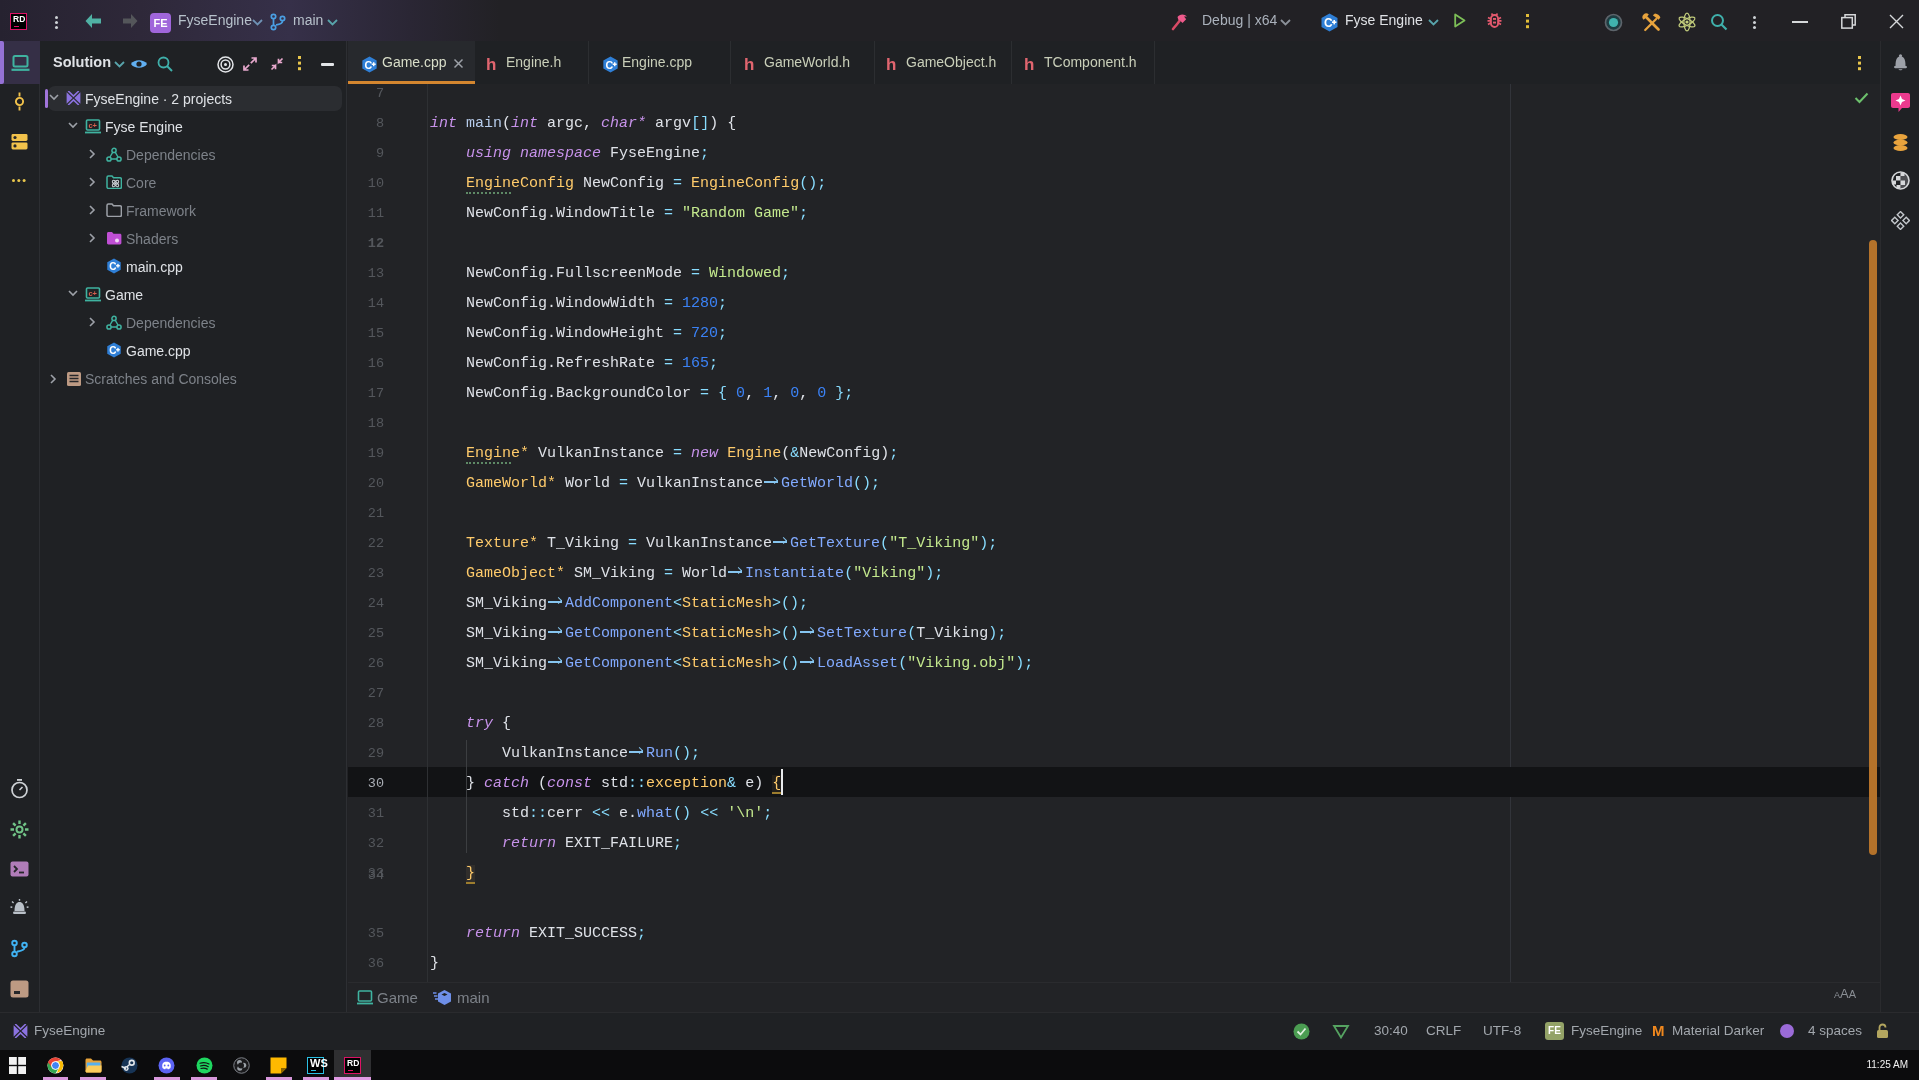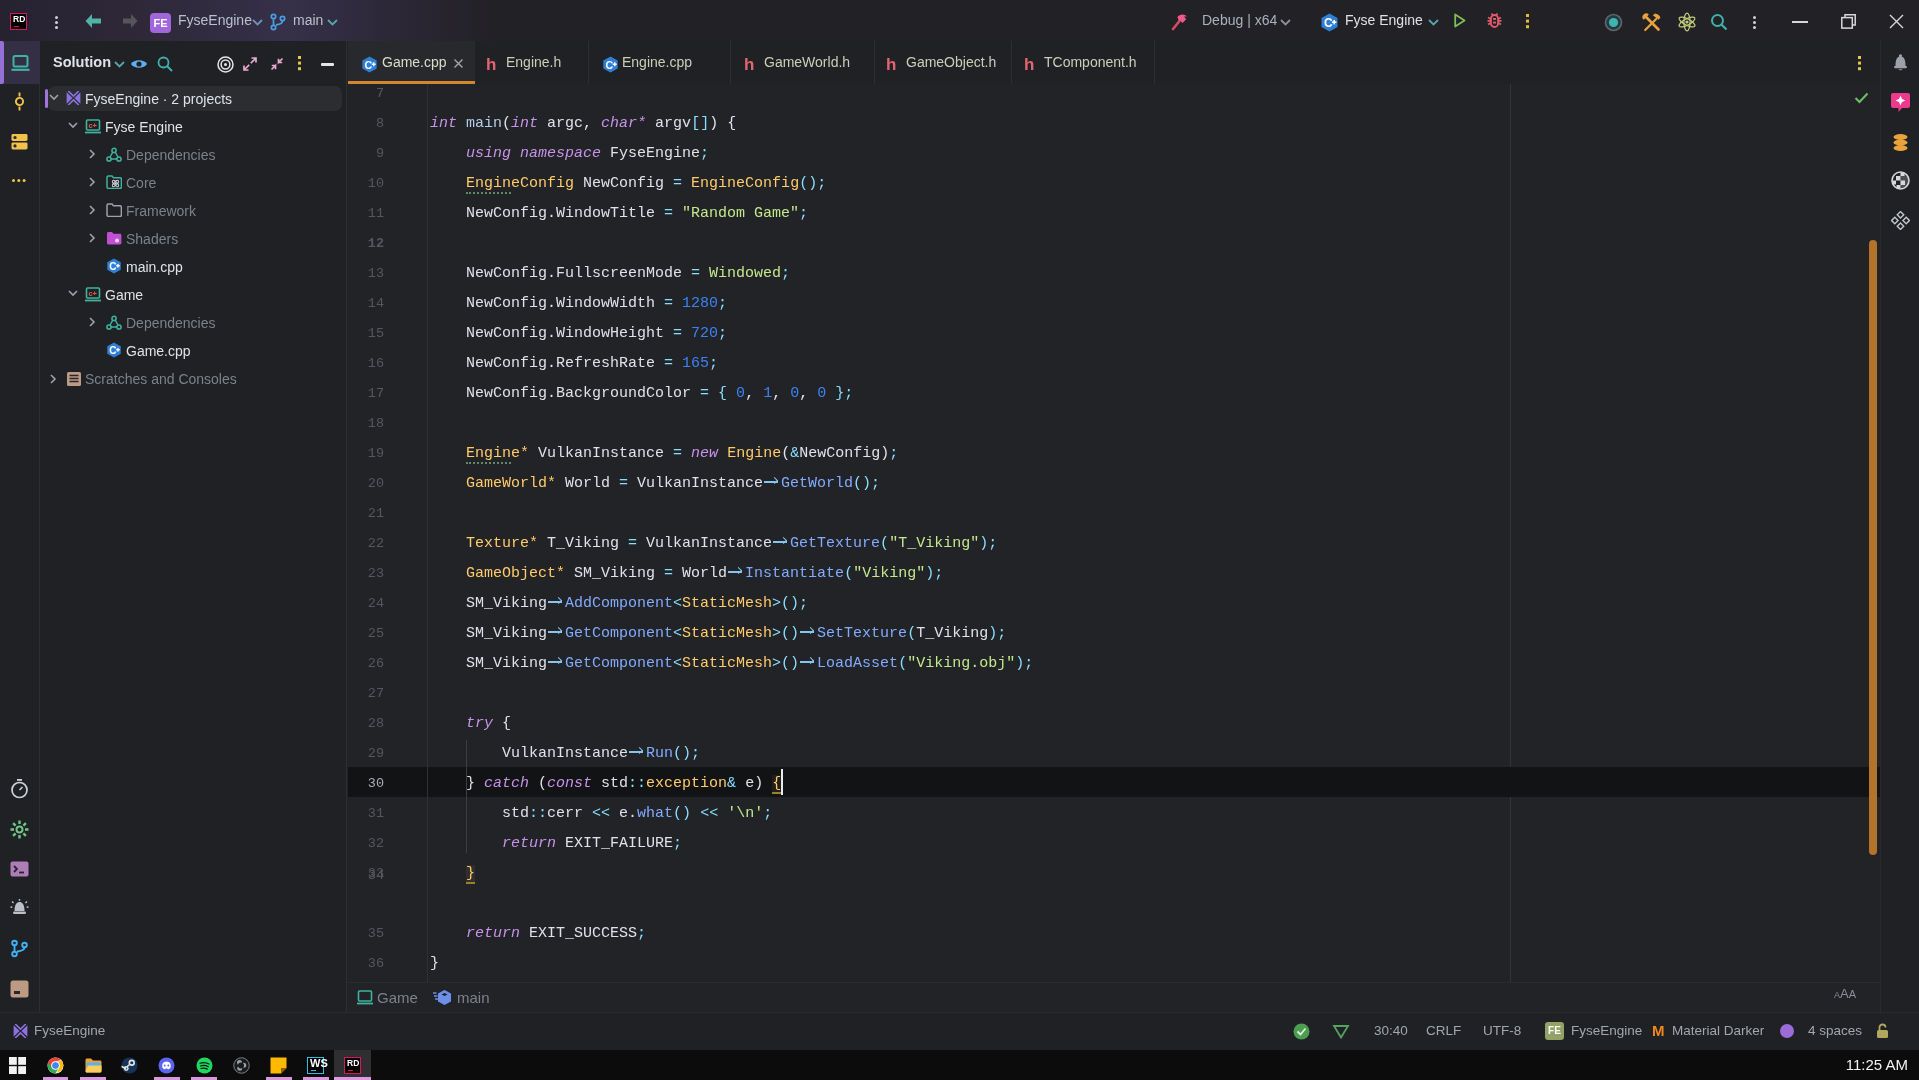--- a/index.html
+++ b/index.html
@@ -620,15 +620,15 @@
     <div class="abs" style="left:347.5px;top:19.5px;width:5px;height:1.8px;background:#dd1265;"></div>
 
     <div class="abs" style="left:43px;top:27px;width:25px;height:3px;background:#d898dc;"></div>
     <div class="abs" style="left:80px;top:27px;width:26px;height:3px;background:#d898dc;"></div>
     <div class="abs" style="left:154px;top:27px;width:26px;height:3px;background:#d898dc;"></div>
     <div class="abs" style="left:191px;top:27px;width:26px;height:3px;background:#d898dc;"></div>
     <div class="abs" style="left:266px;top:27px;width:26px;height:3px;background:#d898dc;"></div>
     <div class="abs" style="left:303px;top:27px;width:26px;height:3px;background:#d898dc;"></div>
     <div class="abs" style="left:334px;top:27px;width:37px;height:3px;background:#e09ae3;"></div>
 
-    <div class="abs" style="left:1813px;top:0;width:95px;height:30px;line-height:30px;font-size:15px;color:#f2f2f2;text-align:right;">11:25 AM</div>
+    <div class="abs" style="left:1813px;top:0;width:95px;height:30px;line-height:30px;font-size:10px;color:#f2f2f2;text-align:right;">11:25 AM</div>
   </div>
 </div>
 
 </body></html>

